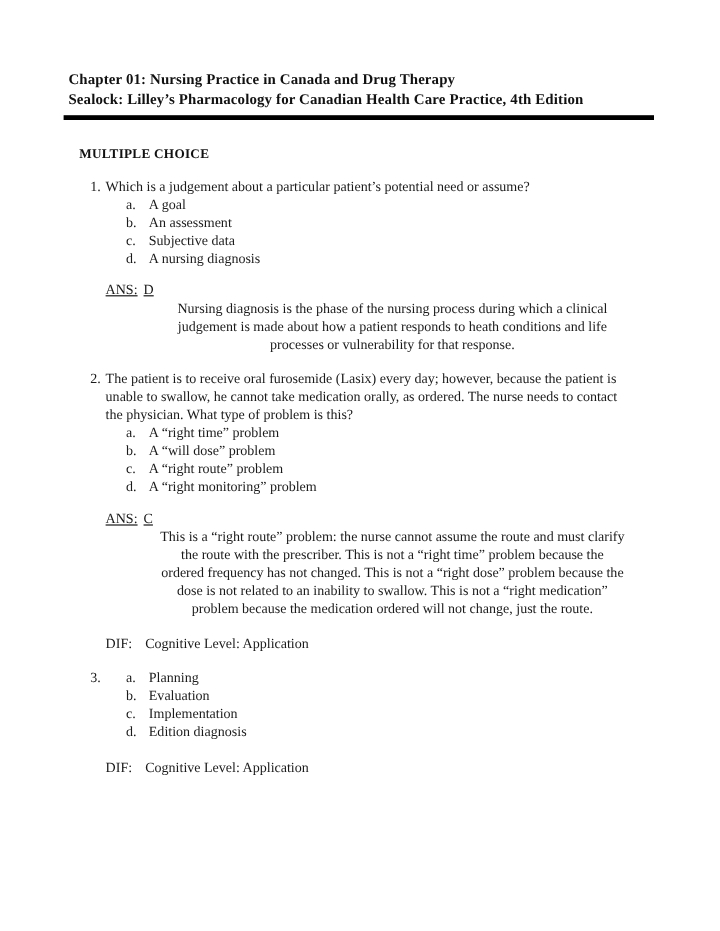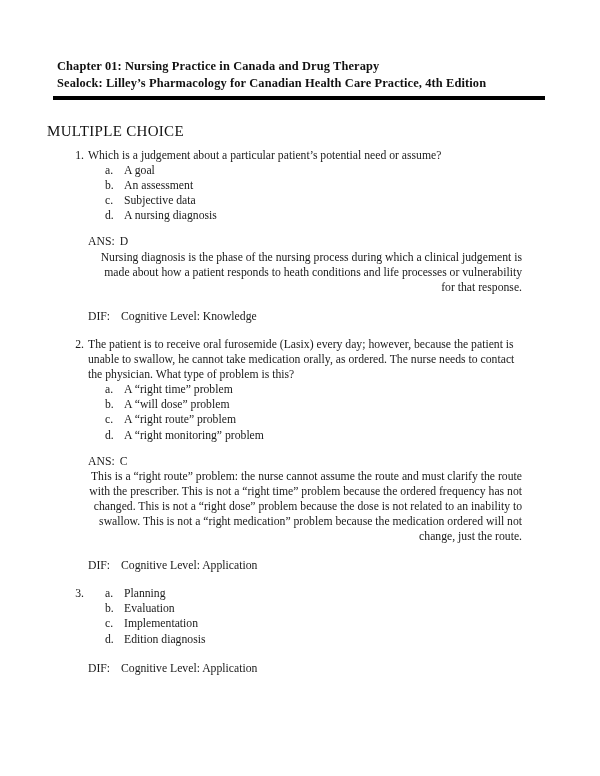--- a/index.html
+++ b/index.html
@@ -43,24 +43,24 @@
     left: 53px;
     top: 96px;
     width: 492px;
     height: 4px;
     background: #000000;
   }
 
   
   .section-heading {
     position: absolute;
-    left: 47px;
+    left: 66px;
     top: 123px;
-    font-weight: normal;
-    font-size: 15px;
+    font-weight: bold;
+    font-size: 11px;
     letter-spacing: 0.02em;
     color: #111111;
   }
 
   
   .qlist {
     position: absolute;
     left: 0;
     top: 148px;
     width: 600px;
@@ -108,30 +108,32 @@
   
   .ans-block {
     padding-left: 88px;
     padding-right: 78px;
     margin-top: 11px;
     font-size: 11.7px;
     line-height: 15.1px;
   }
   .ans-line {
     white-space: nowrap;
+    text-decoration: underline;
   }
   .ans-label {
     display: inline;
   }
   .ans-value {
     display: inline;
     padding-left: 5px;
   }
   .rationale {
-    text-align: right;
+    text-align: center;
+    margin-left: 44px;
   }
   .dif-block {
     padding-left: 88px;
     margin-top: 14px;
     font-size: 11.7px;
     line-height: 15.1px;
     white-space: nowrap;
   }
   .dif-label {
     display: inline-block;
@@ -160,21 +162,20 @@
         <div class="options">
           <div class="option"><span class="opt-letter">a.</span><span>A goal</span></div>
           <div class="option"><span class="opt-letter">b.</span><span>An assessment</span></div>
           <div class="option"><span class="opt-letter">c.</span><span>Subjective data</span></div>
           <div class="option"><span class="opt-letter">d.</span><span>A nursing diagnosis</span></div>
         </div>
         <div class="ans-block">
           <div class="ans-line"><span class="ans-label">ANS:</span><span class="ans-value">D</span></div>
           <div class="rationale">Nursing diagnosis is the phase of the nursing process during which a clinical judgement is made about how a patient responds to heath conditions and life processes or vulnerability for that response.</div>
         </div>
-        <div class="dif-block"><span class="dif-label">DIF:</span><span class="dif-value">Cognitive Level: Knowledge</span></div>
       </div>
       <div class="question">
         <div class="q-stem"><span class="q-num">2.</span><span>The patient is to receive oral furosemide (Lasix) every day; however, because the patient is unable to swallow, he cannot take medication orally, as ordered. The nurse needs to contact the physician. What type of problem is this?</span></div>
         <div class="options">
           <div class="option"><span class="opt-letter">a.</span><span>A “right time” problem</span></div>
           <div class="option"><span class="opt-letter">b.</span><span>A “will dose” problem</span></div>
           <div class="option"><span class="opt-letter">c.</span><span>A “right route” problem</span></div>
           <div class="option"><span class="opt-letter">d.</span><span>A “right monitoring” problem</span></div>
         </div>
         <div class="ans-block">

